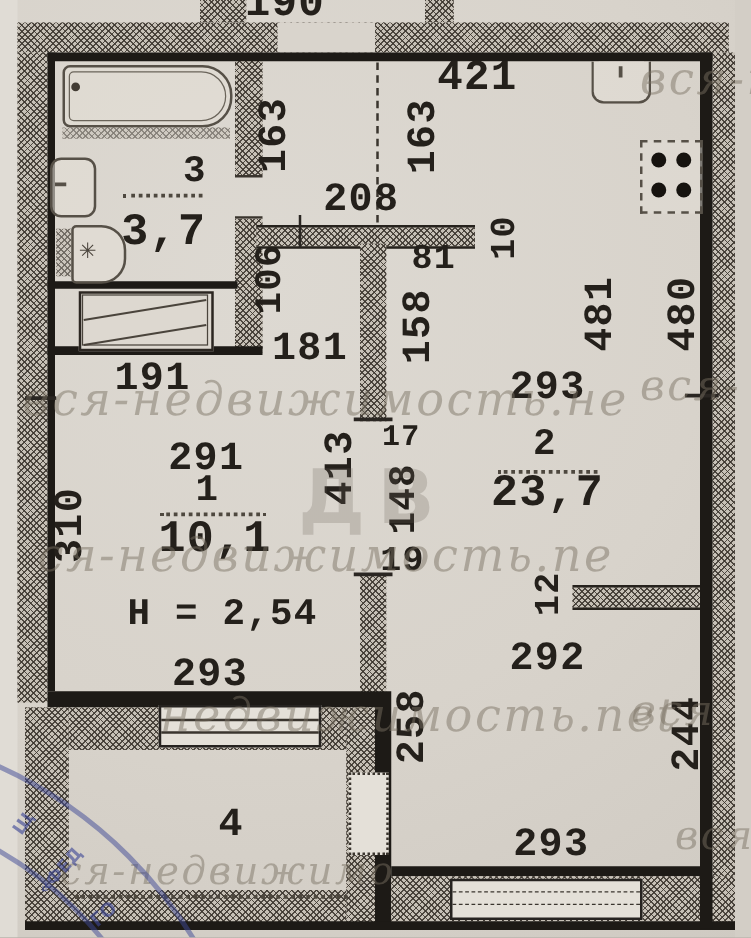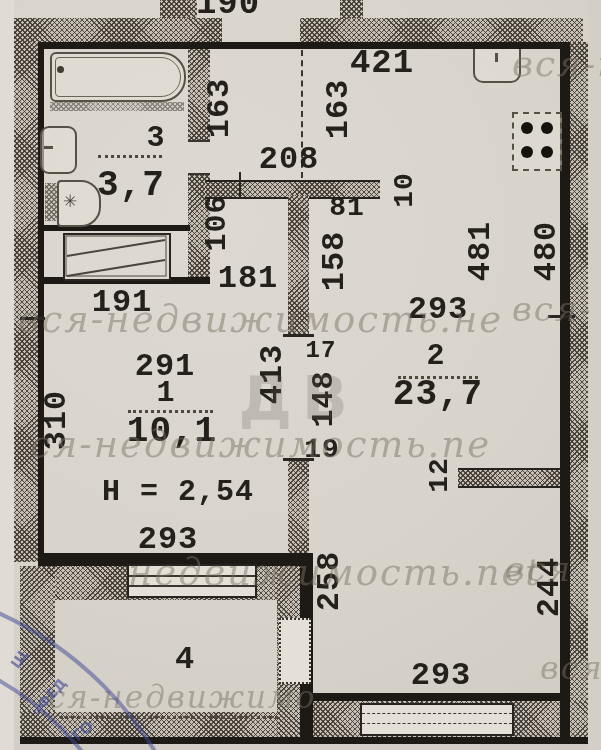--- a/index.html
+++ b/index.html
@@ -171,20 +171,21 @@
   <div class="dim r" style="left:57px;top:420px;font-size:32px;">310</div>
   <div class="dim r" style="left:273px;top:374px;font-size:32px;">413</div>
   <div class="dim" style="left:321px;top:351px;font-size:24px;">17</div>
   <div class="dim r" style="left:324px;top:399px;font-size:30px;">148</div>
   <div class="dim" style="left:322px;top:450px;font-size:28px;">19</div>
   <div class="dim" style="left:168px;top:540px;font-size:32px;">293</div>
   <div class="dim" style="left:438px;top:310px;font-size:32px;">293</div>
   <div class="dim r" style="left:481px;top:251px;font-size:32px;">481</div>
   <div class="dim r" style="left:547px;top:251px;font-size:32px;">480</div>
   <div class="dim r" style="left:440px;top:475px;font-size:28px;">12</div>
+  <div class="dim" style="left:438px;top:527px;font-size:32px;">292</div>
   <div class="dim r" style="left:330px;top:581px;font-size:32px;">258</div>
   <div class="dim r" style="left:550px;top:587px;font-size:32px;">244</div>
   <div class="dim" style="left:441px;top:676px;font-size:32px;">293</div>
 
   <div class="logo" style="left:50%;top:368px;transform:translateX(-52%);font-size:60px;letter-spacing:10px;">ДВ</div>
 
   <div class="wm" style="left:512px;top:46px;font-size:36px;">вся-н</div>
   <div class="wm" style="left:18px;top:301px;font-size:37px;text-align:center;">вся-недвижимость.не</div>
   <div class="wm" style="left:512px;top:292px;font-size:34px;">вся-</div>
   <div class="wm" style="left:30px;top:426px;font-size:37px;">ся-недвижимость.ne</div>

